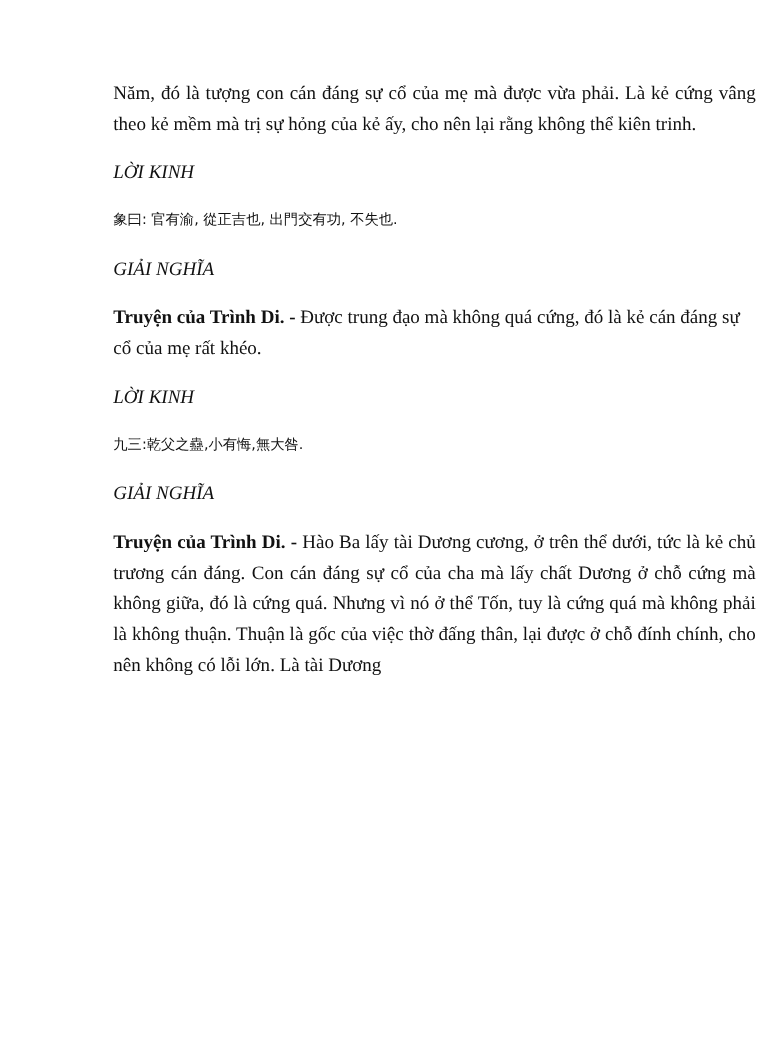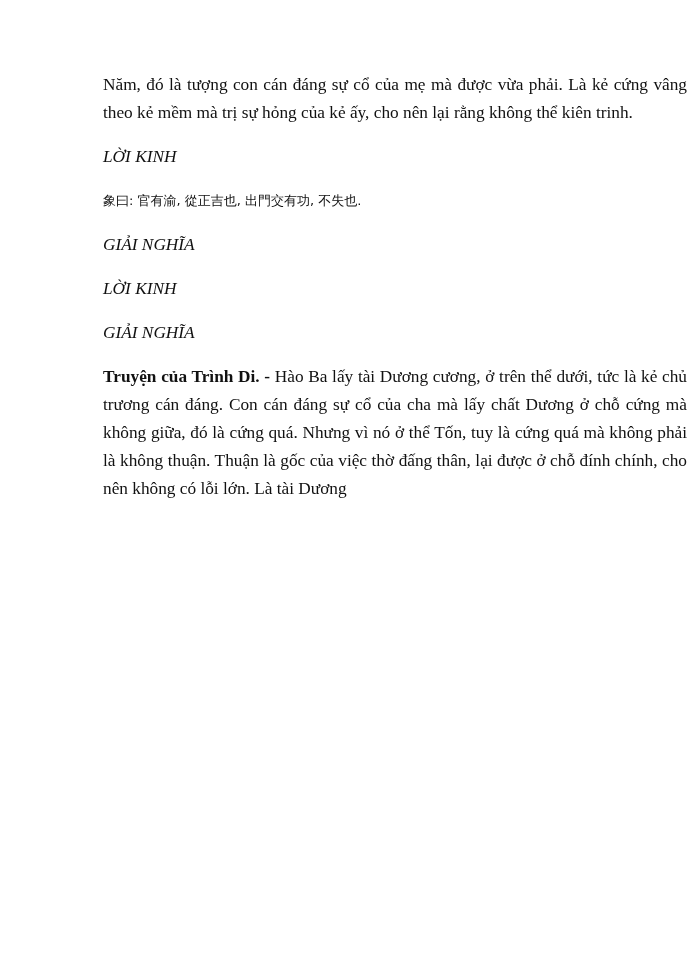--- a/index.html
+++ b/index.html
@@ -22,23 +22,27 @@
   </p>
 
   <p class="heading">LỜI KINH</p>
 
   <p class="p cjk">象曰: 官有渝, 從正吉也, 出門交有功, 不失也.</p>
 
 
 
   <p class="heading">GIẢI NGHĨA</p>
 
+  <p class="p">
+    <span class="b">Truyện của Trình Di. -</span><span> Được trung đạo mà không quá cứng, đó là kẻ cán đáng sự cổ của mẹ rất khéo.</span>
+  </p>
 
   <p class="heading">LỜI KINH</p>
 
+  <p class="p cjk">九三:乾父之蠱,小有悔,無大咎.</p>
 
 
 
   <p class="heading">GIẢI NGHĨA</p>
 
   <p class="p j">
     <span class="b">Truyện của Trình Di. -</span><span> Hào Ba lấy tài Dương cương, ở trên thể dưới, tức là kẻ chủ trương cán đáng. Con cán đáng sự cổ của cha mà lấy chất Dương ở chỗ cứng mà không giữa, đó là cứng quá. Nhưng vì nó ở thể Tốn, tuy là cứng quá mà không phải là không thuận. Thuận là gốc của việc thờ đấng thân, lại được ở chỗ đính chính, cho nên không có lỗi lớn. Là tài Dương</span>
   </p>
 
 </div>

